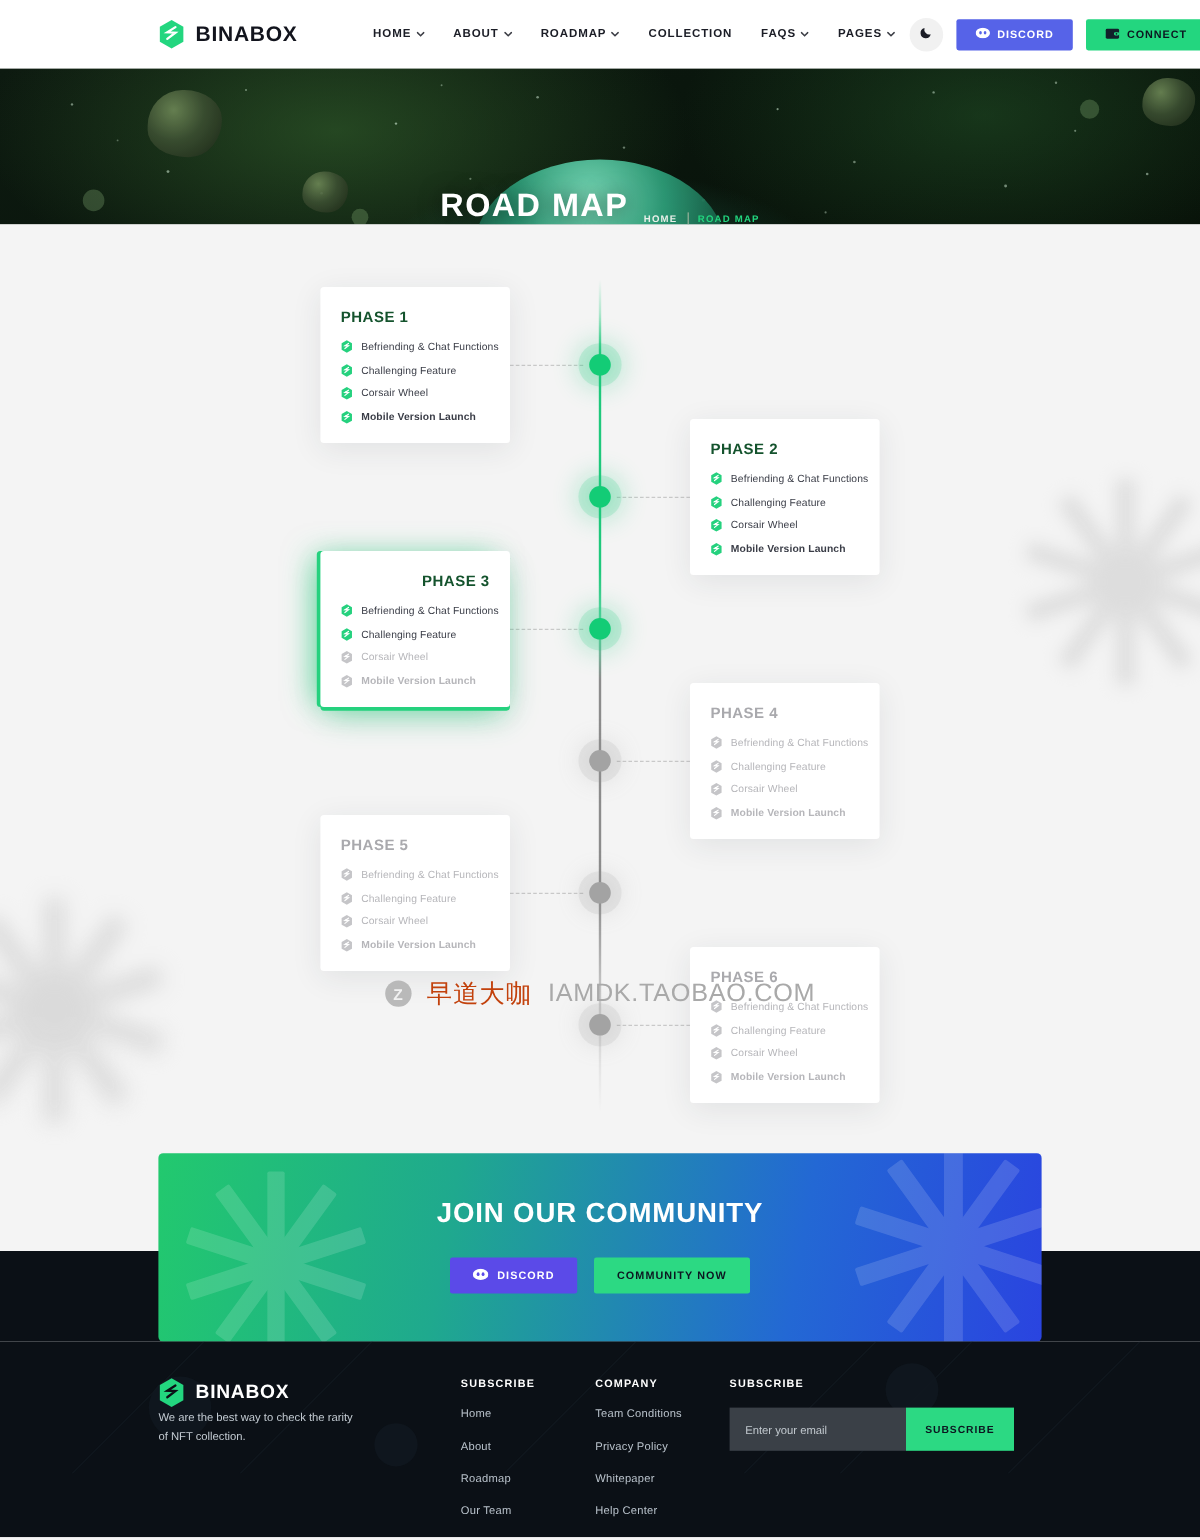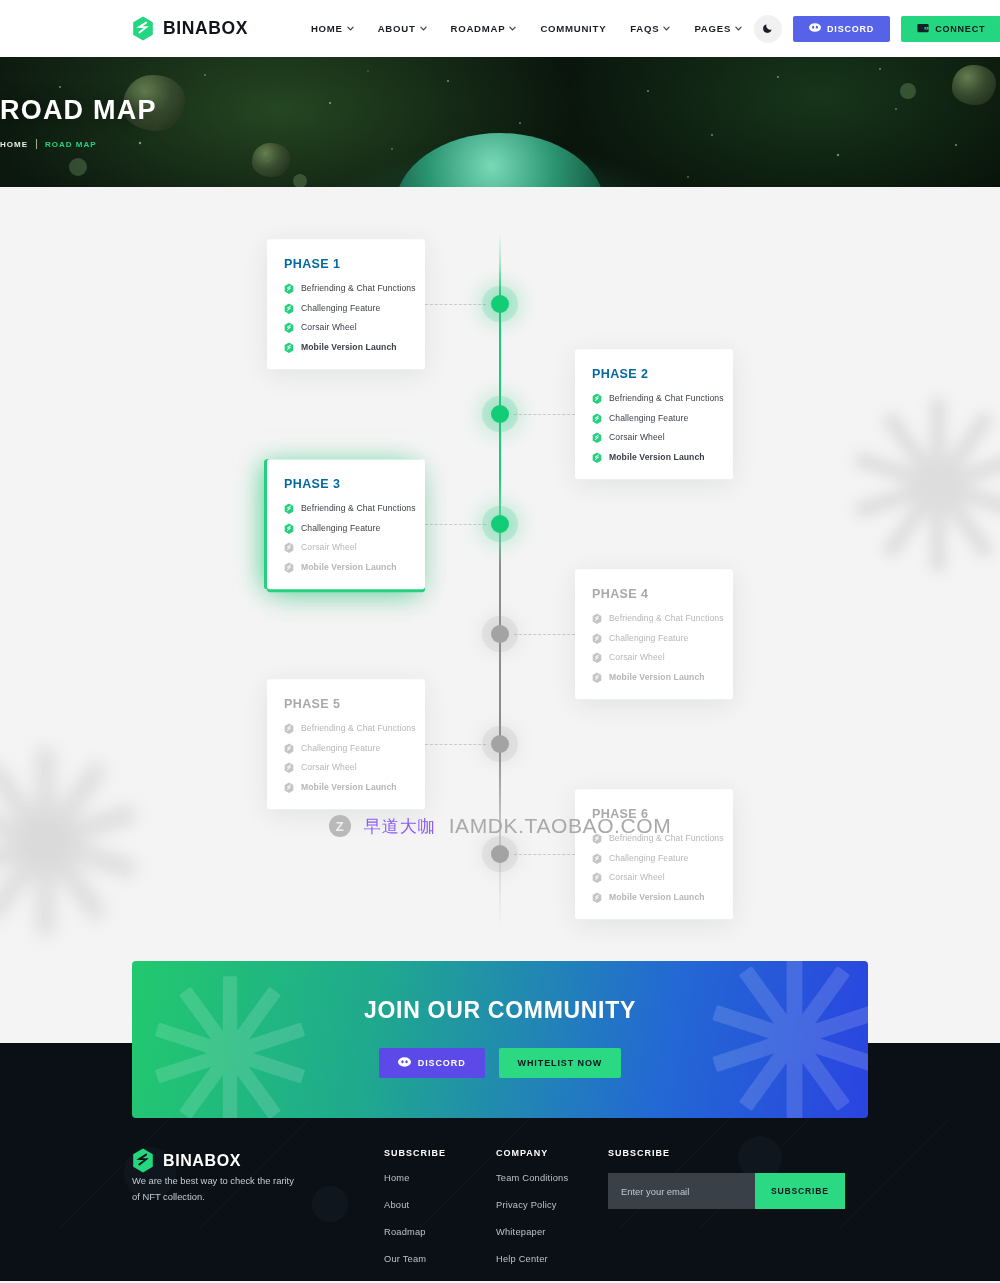--- a/index.html
+++ b/index.html
@@ -59,21 +59,21 @@
     background:radial-gradient(circle at 46% 22%, #7fe3c0 0%, #2e9c78 38%, #14573f 72%, #0a2d21 100%);
     filter:blur(.4px); opacity:.95;
   }
   .asteroid {
     position:absolute; border-radius:48% 52% 45% 55%/55% 45% 58% 42%;
     background:radial-gradient(circle at 35% 30%, #6d8756 0%, #3c4f32 45%, #1b2616 100%);
     filter:blur(.6px); opacity:.9;
   }
   .hero-inner {
     position:relative; z-index:3; height:100%;
-    display:flex; flex-direction:column; align-items:flex-start; justify-content:center; gap:13px;
+    display:flex; flex-direction:row; align-items:flex-end; justify-content:center; gap:13px;
   }
   .hero-title {
     font-size:27px; font-weight:bold; color:#fff; letter-spacing:1.2px;
     text-shadow:0 2px 18px rgba(0,0,0,.6);
   }
   .crumbs { display:flex; align-items:center; gap:8px; }
   .crumb {
     font-size:8px; font-weight:bold; letter-spacing:1px; color:#e9efe9; cursor:pointer;
   }
   .crumb-sep { width:1px; height:10px; background:#9ab49c; }
@@ -122,44 +122,45 @@
   }
   .card.left  { right:50%; margin-right:75px; }
   .card.right { left:50%;  margin-left:75px; }
   .card.glow {
     box-shadow:
       -3px 0 0 0 #25d17e,
       0 3px 0 0 #25d17e,
       -10px 0 24px -4px rgba(37,209,126,.55),
       0 12px 26px -6px rgba(37,209,126,.45),
       0 5px 26px rgba(40,45,60,.085);
+    text-align: right;
   }
   .phase-title {
     font-size:12.5px; font-weight:bold; letter-spacing:.4px;
-    margin-bottom:12px; color:#0369a1;
+    margin-bottom:12px; color:#14532d;
   }
   .phase-title.dim { color:#a9a9ad; }
   .feat { display:flex; align-items:center; gap:7px; margin-bottom:8.5px; }
   .feat:last-child { margin-bottom:0;font-weight:bold; }
   .feat-icon { width:10px; height:11px; flex:0 0 auto; display:block; }
   .feat-text { font-size:8.6px; letter-spacing:.1px; color:#3a3d47; line-height:1.2; white-space:nowrap; }
   .feat.off .feat-text { color:#b6b6ba; }
 
   
   .watermark {
     position:absolute; left:0; right:0; top:627px; z-index:6;
     display:flex; align-items:center; justify-content:center; gap:13px;
     pointer-events:none;
   }
   .wm-badge {
     width:22px; height:22px; border-radius:50%; background:#b9b9b9;
     color:#f1f1f1; font-size:13px; font-weight:bold;
     display:flex; align-items:center; justify-content:center;
   }
-  .wm-cn { font-size:17px; color:#8b5cf6; letter-spacing:1px; }
+  .wm-cn { font-size:21px; color:#c2410c; letter-spacing:1px; }
   .wm-url { font-size:21px; color:#a9a9a9; letter-spacing:.6px; }
 
   
   .cta-wrap { position:relative; background:linear-gradient(180deg,#f4f4f4 0%,#f4f4f4 52%,#0b1016 52%,#0b1016 100%); padding:0 132px; }
   .cta {
     position:relative; overflow:hidden; border-radius:4px;
     background:linear-gradient(100deg,#22c96e 0%,#1fa98e 33%,#2368d4 72%,#2a44e0 100%);
     padding:36px 0 40px; text-align:center;
   }
   .cta-burst { position:absolute; pointer-events:none; opacity:.14; }
@@ -244,21 +245,21 @@
     </div>
     <div class="nav-item">
       <span>ROADMAP</span>
       <span>
           <svg class="caret" viewBox="0 0 8 5">
             <path d="M1 1 L4 4 L7 1" stroke="#1b1d26" stroke-width="1.4" fill="none" stroke-linecap="round"></path>
           </svg>
         </span>
     </div>
     <div class="nav-item">
-      <span>COMMUNITY</span>
+      <span>COLLECTION</span>
     </div>
     <div class="nav-item">
       <span>FAQS</span>
       <span>
           <svg class="caret" viewBox="0 0 8 5">
             <path d="M1 1 L4 4 L7 1" stroke="#1b1d26" stroke-width="1.4" fill="none" stroke-linecap="round"></path>
           </svg>
         </span>
     </div>
     <div class="nav-item">
@@ -701,21 +702,21 @@
           <span>
             <svg width="13" height="10" viewBox="0 0 12 9">
                 <ellipse cx="6" cy="4.5" rx="6" ry="4.3" fill="#fff"></ellipse>
                 <ellipse cx="4.1" cy="4.3" rx="1.1" ry="1.45" fill="#5b4ae8"></ellipse>
                 <ellipse cx="7.9" cy="4.3" rx="1.1" ry="1.45" fill="#5b4ae8"></ellipse>
               </svg>
           </span>
           <span>DISCORD</span>
         </button>
         <button class="cta-btn cta-white">
-          <span>WHITELIST NOW</span>
+          <span>COMMUNITY NOW</span>
         </button>
       </div>
     </div>
   </section>
 </div>
 
 <footer class="footer">
   <svg class="footer-grain" viewBox="0 0 1000 110" preserveAspectRatio="none">
     <g stroke="#1c2630" stroke-width="1" fill="none" opacity=".7">
       <path d="M60 110 L180 -10"></path>

